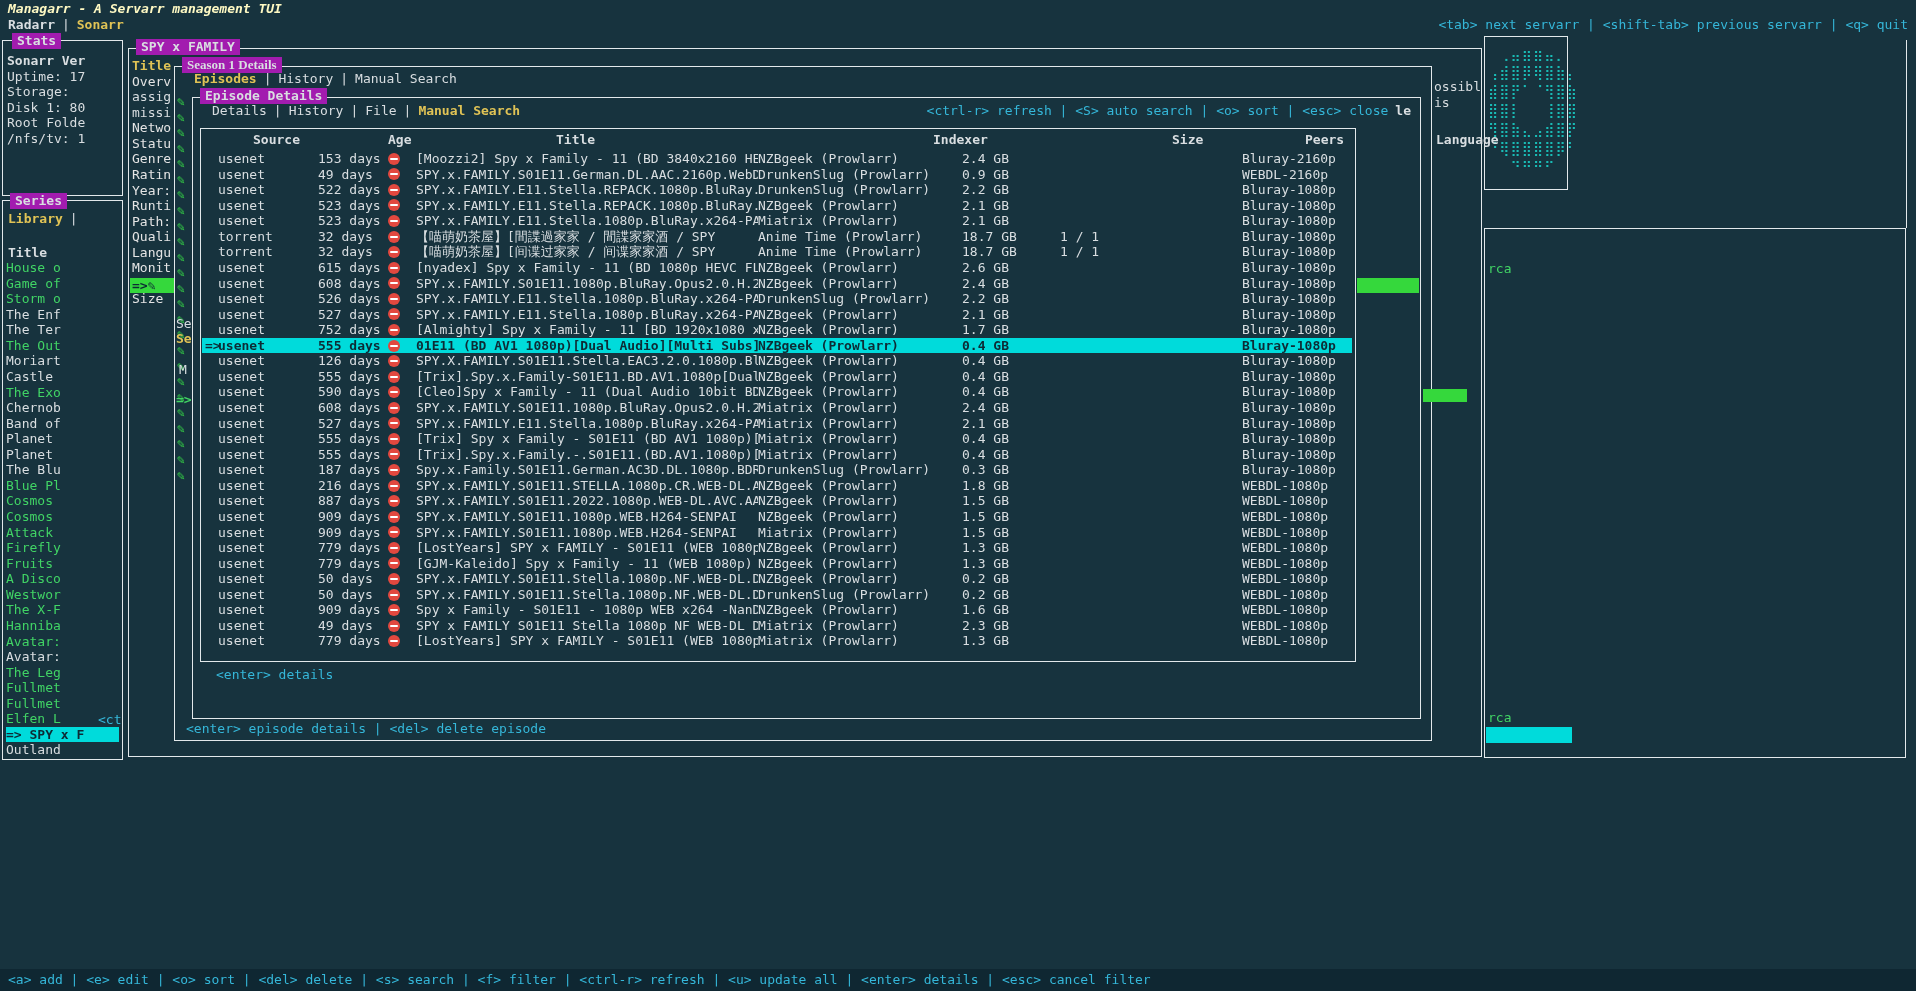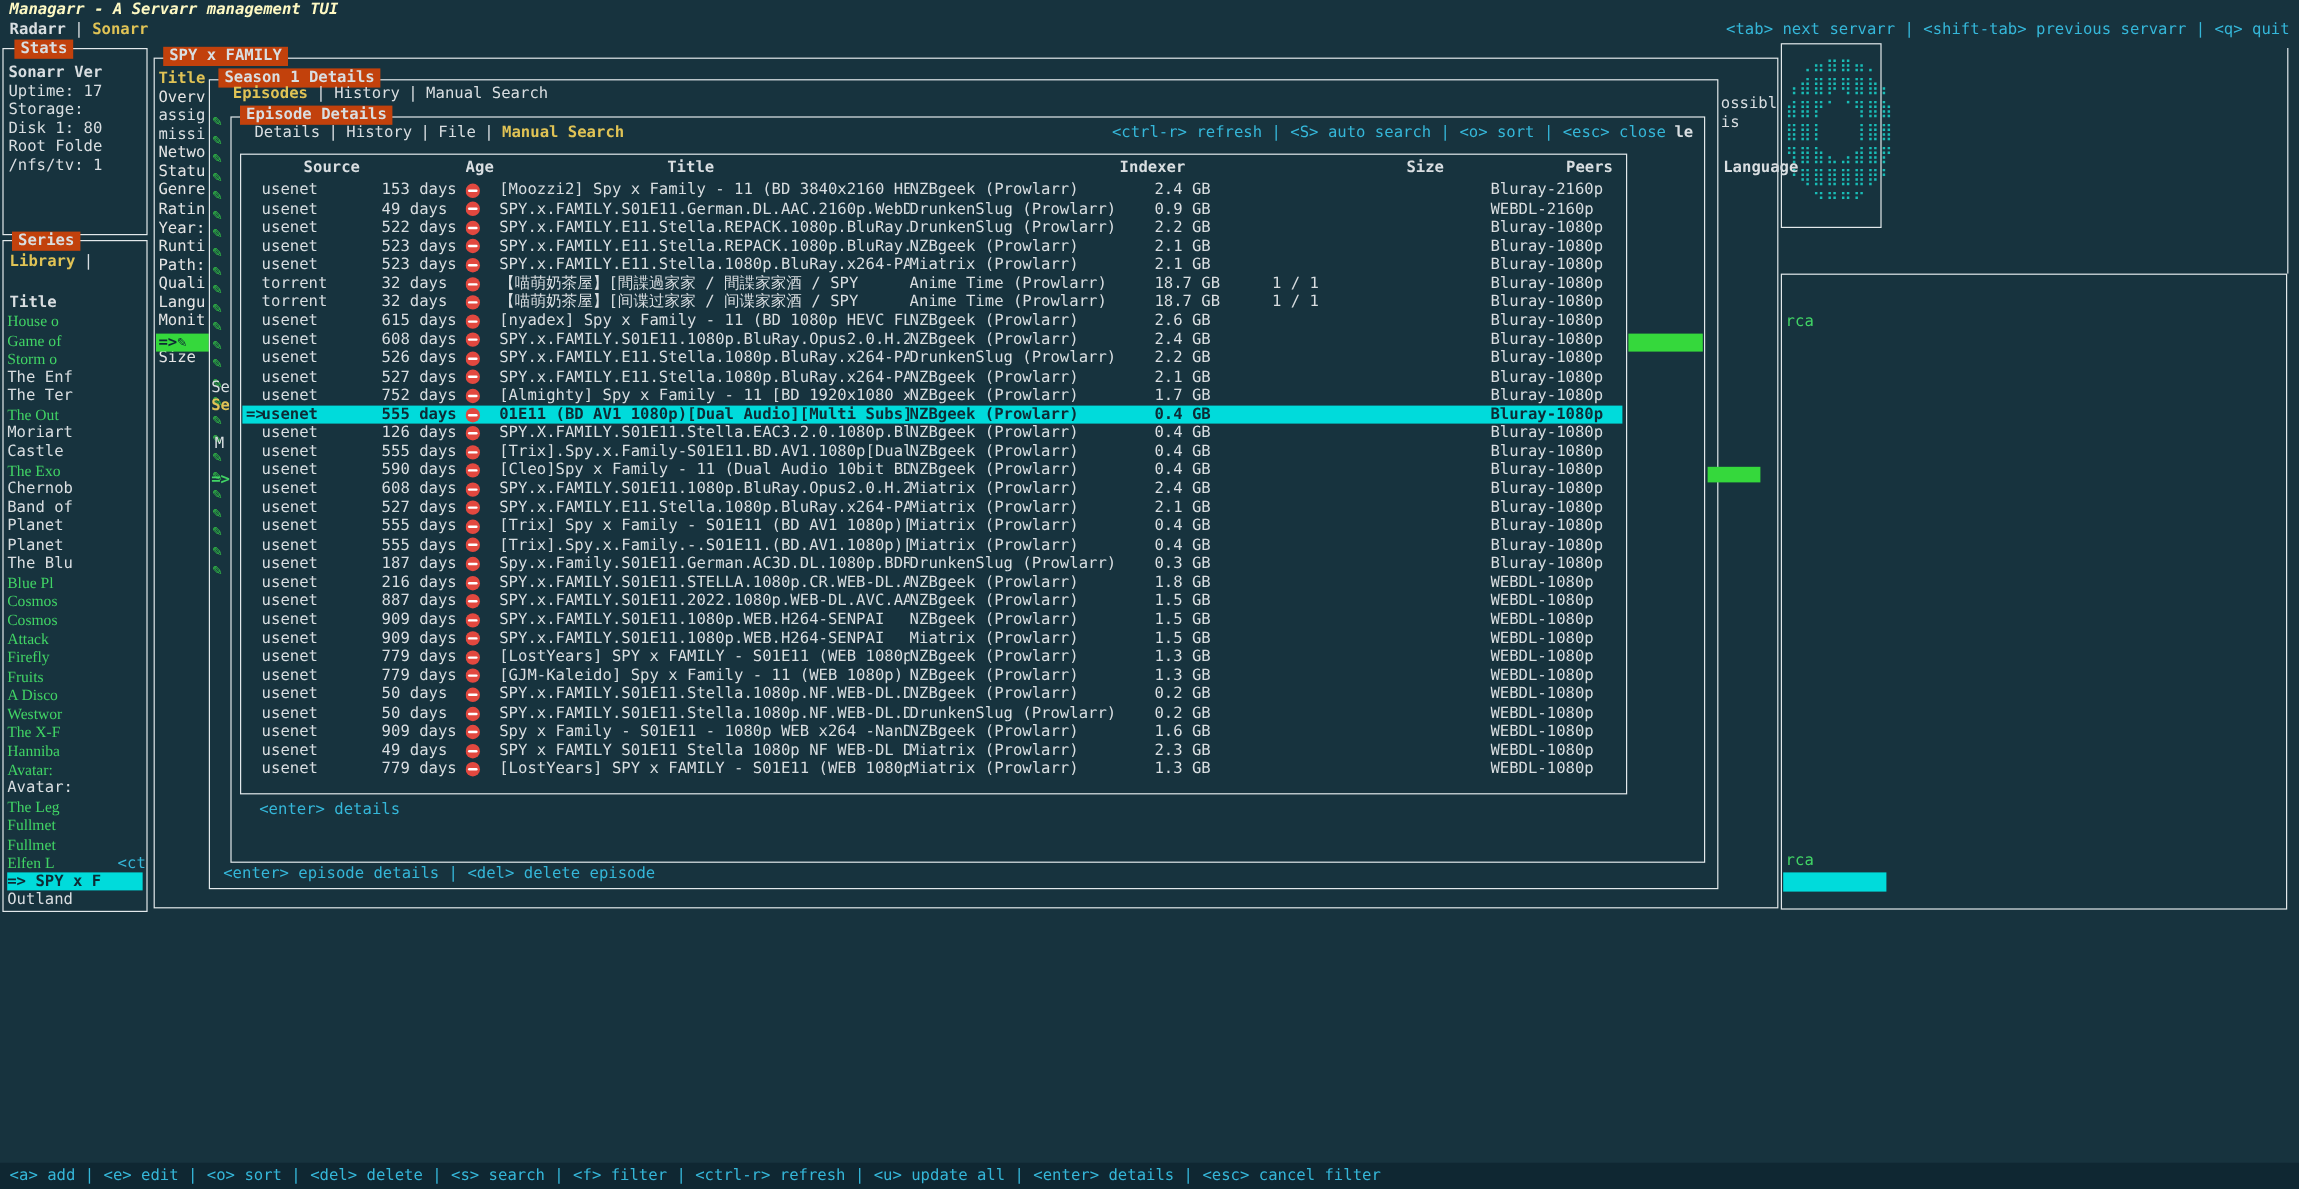--- a/index.html
+++ b/index.html
@@ -10,29 +10,29 @@
   .it{font-style:italic;}
   .pre{white-space:pre;}
   .cyan{color:#35b7d9;}
   .yellow{color:#e0c355;}
   .green{color:#41d465;}
   .magenta{color:#fef9c3;}
   .white{color:#d9dee1;}
   .dark{color:#0d2b35;}
   .win{position:absolute;border:1px solid #e3e9eb;background:#17333e;}
   .panel{position:absolute;border:1px solid #e3e9eb;}
-  .ptitle{position:absolute;background:#c2410c;padding:0 5px;font-weight:bold;white-space:pre;}
+  .ptitle{position:absolute;background:#a21caf;padding:0 5px;font-weight:bold;white-space:pre;}
   .tabs{position:absolute;display:flex;white-space:pre;}
   .tabs .sep{padding:0 7px;color:#d9dee1;}
   .tab{color:#d9dee1;}
   .tab.active{color:#e0c355;font-weight:bold;}
   .keys{position:absolute;color:#35b7d9;white-space:pre;}
   .slist{position:absolute;overflow:hidden;}
   .sitem{height:15.57px;line-height:15.57px;white-space:pre;overflow:hidden;color:#d9dee1;}
-  .sitem.green{color:#41d465;font-family:Liberation Serif, serif;}
+  .sitem.green{color:#41d465;}
   .sitem.sel{background:#00dbdb;color:#0d2b35;font-weight:bold;margin-left:-4px;padding-left:4px;}
   .flist{position:absolute;overflow:hidden;}
   .fitem{height:15.57px;line-height:15.57px;white-space:pre;overflow:hidden;color:#e5e5e5;}
   .fitem.white{color:#d9dee1;}
   .fitem.yellow{color:#e0c355;font-weight:bold;}
   .plist{position:absolute;}
   .pencil{height:15.57px;line-height:15.57px;color:#35d246;}
   .statlines{position:absolute;}
   .statline{height:15.57px;line-height:15.57px;white-space:pre;overflow:hidden;}
   .rhead,.rrow{position:relative;display:grid;grid-template-columns:16px 100px 70px 28px 342px 204px 98px 96px 86px 1fr;
@@ -144,21 +144,21 @@
       <div class="fitem cyan">Langu</div>
       <div class="fitem cyan">Monit</div>
       <div class="fitem cyan"></div>
       <div class="fitem cyan">Size</div>
     </div>
   <div class="blk-green" style="left:130px;top:278px;width:46px;height:15px;">
     <span class="dark b pre" style="padding-left:2px;">=&gt;</span><span class="dark pre">✎</span>
   </div>
 
   <div class="win" style="left:174px;top:66px;width:1256px;height:673px;"></div>
-  <span class="ptitle" style="left:182px;top:57px;">Season 1 Details</span>
+  <span class="ptitle" style="left:182px;top:57px;font-family:Liberation Serif, serif;">Season 1 Details</span>
   <div class="tabs" style="left:194px;top:71px;">
     <span class="tab active">Episodes</span>
     <span class="sep">|</span>
     <span class="tab">History</span>
     <span class="sep">|</span>
     <span class="tab">Manual Search</span>
   </div>
   <div class="plist" style="left:177px;top:94px;width:16px;">
       <div class="pencil">✎</div>
       <div class="pencil">✎</div>

